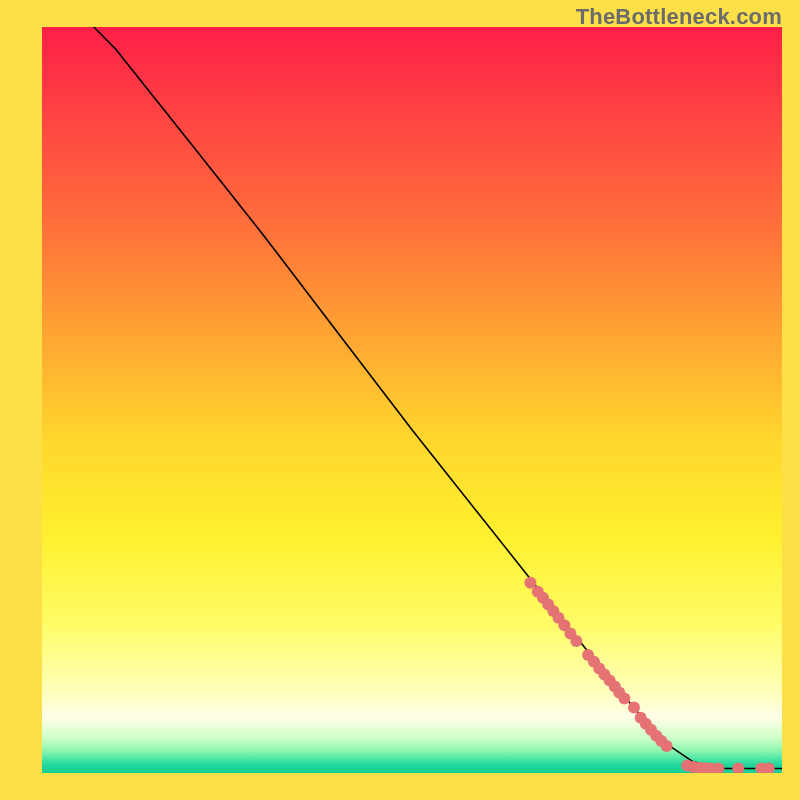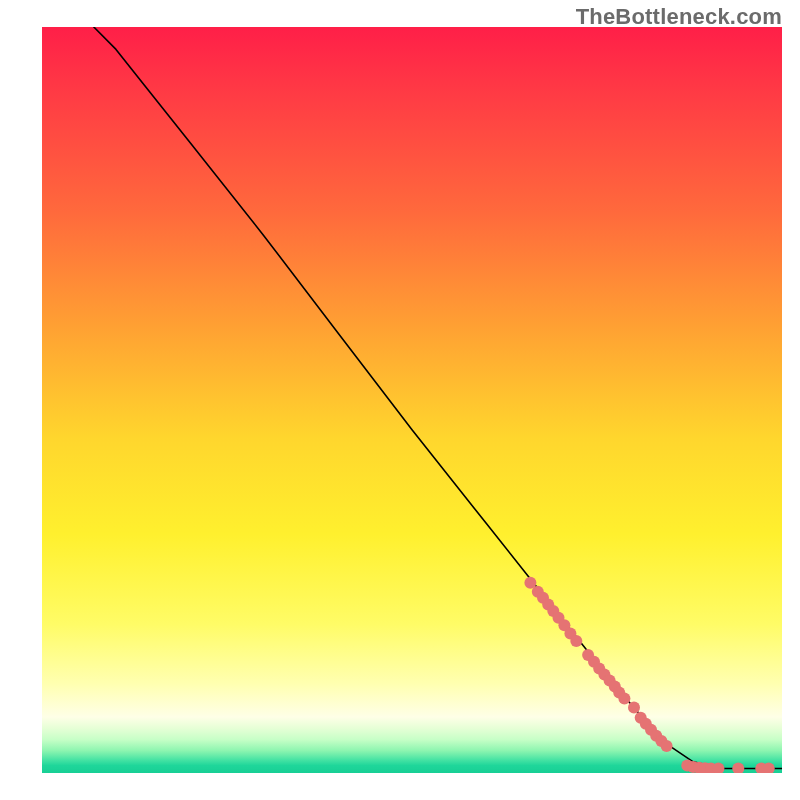--- a/index.html
+++ b/index.html
@@ -9,21 +9,21 @@
     height: 800px;
     overflow: hidden;
     background: #000;
   }
   .frame {
     position: absolute;
     top: 0;
     left: 0;
     width: 800px;
     height: 800px;
-    background: #ffffff;
+    background: #fde047;
   }
   .plot-area {
     position: absolute;
     top: 27px;
     left: 42px;
     width: 740px;
     height: 746px;
     
     background: linear-gradient(
       to bottom,

